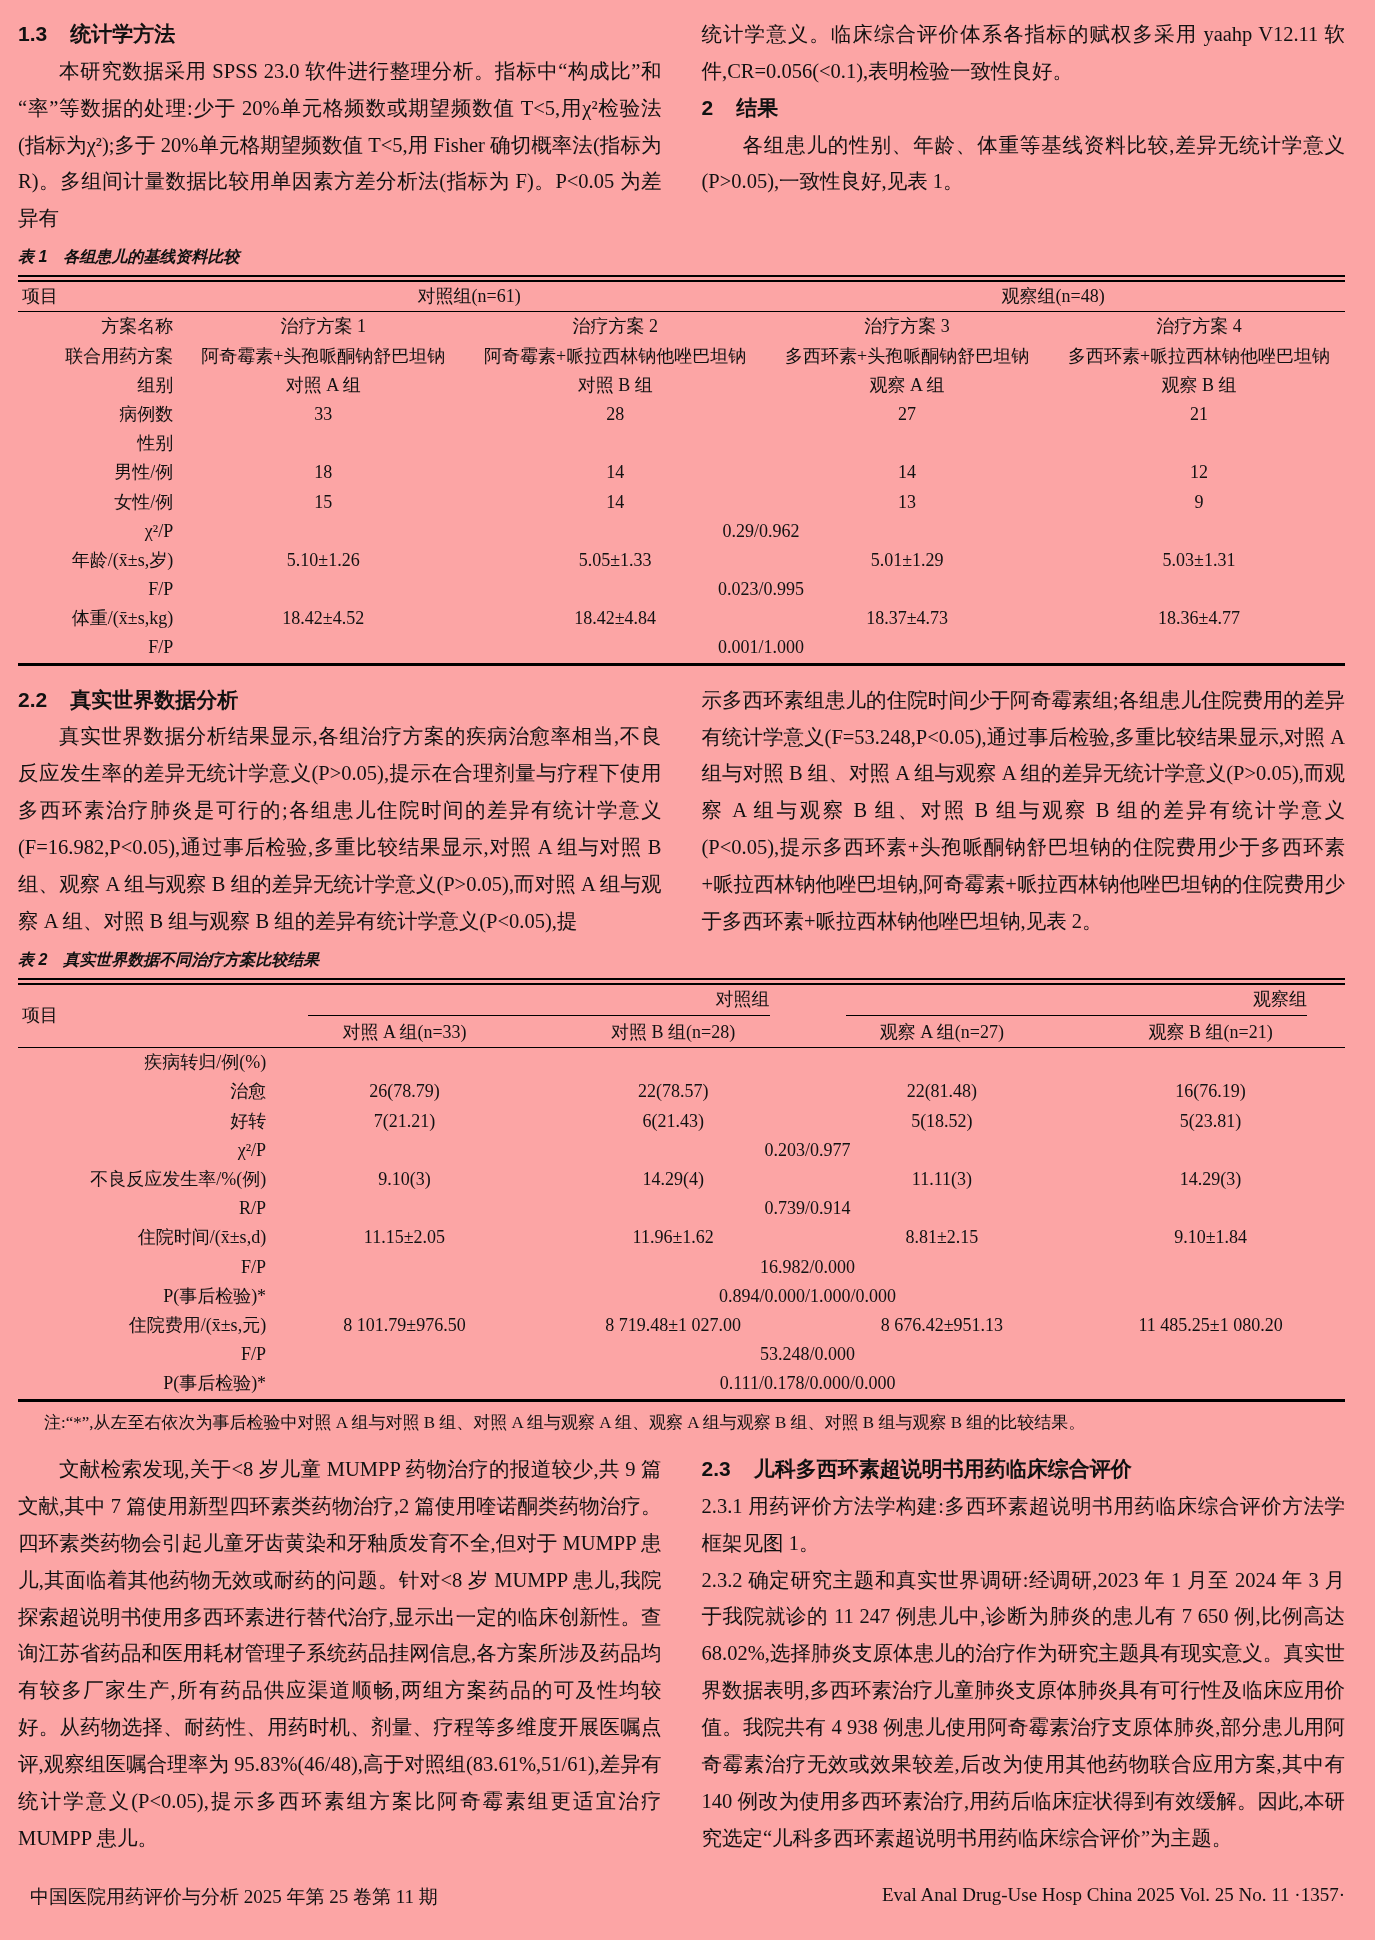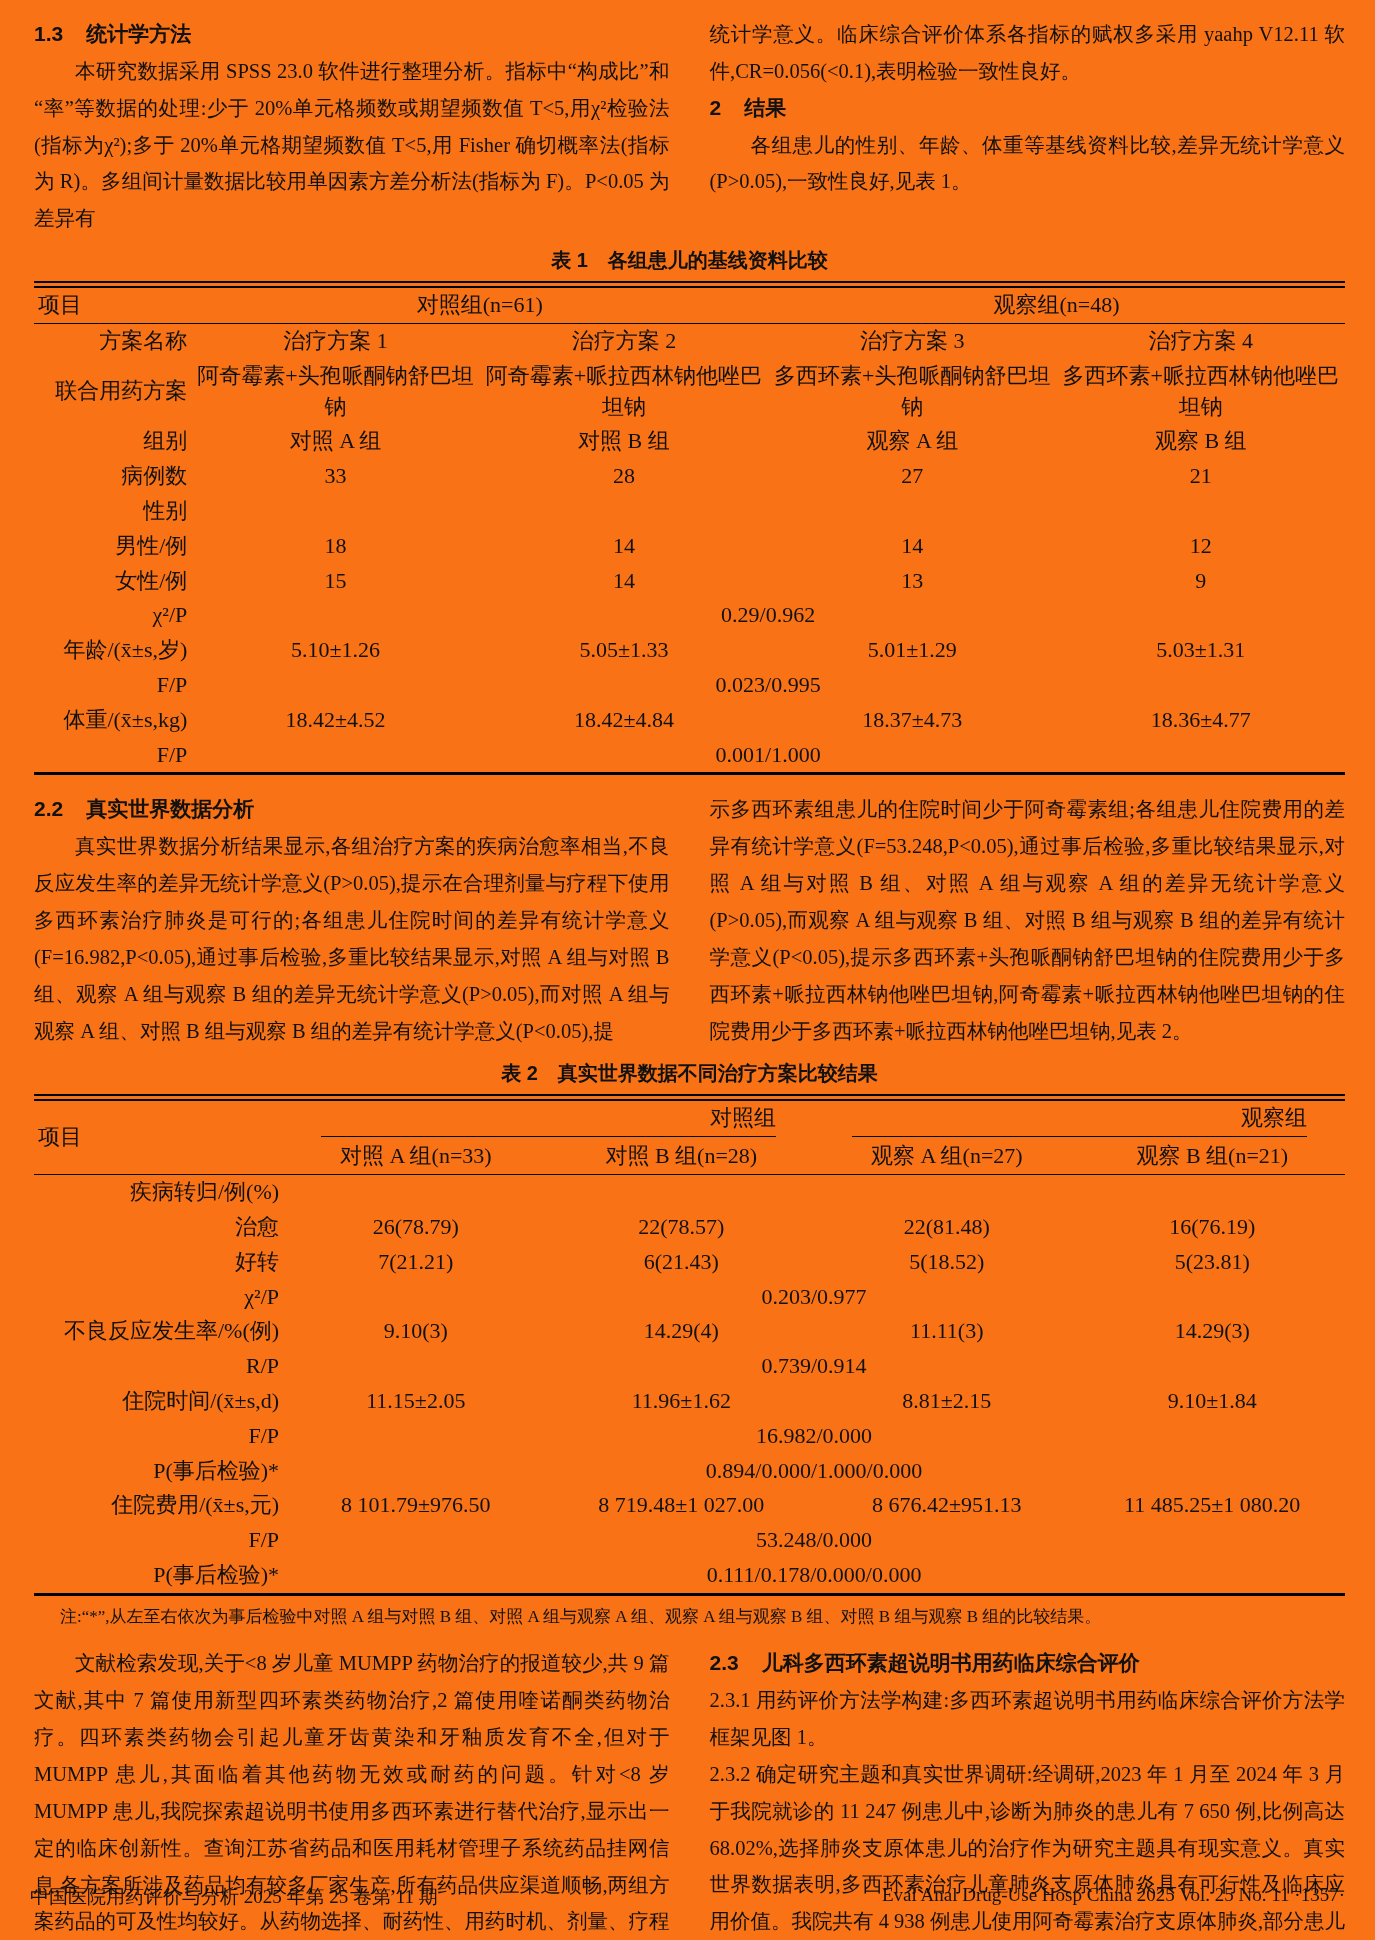--- a/index.html
+++ b/index.html
@@ -1,47 +1,48 @@
 <!DOCTYPE html>
 <html lang="zh"><head>
 <meta charset="utf-8">
 <style>
   html,body{margin:0;padding:0;background:#e8e8e8;}
   .page{
     position:relative;
     width:1375px;height:1940px;
     margin:0 auto;
-    background:#f97316;
+    background:#fca5a5;
     box-sizing:border-box;
-    padding:16px 30px 90px 34px;
+    padding:16px 30px 90px 18px;
     overflow:hidden;
     font-family:"Liberation Serif","DejaVu Serif",serif;
     color:#111;
   }
   .two-col{display:flex;gap:40px;}
   .col{flex:1 1 0;min-width:0;}
   .body-text{font-size:20.5px;line-height:1.8;text-align:justify;margin:0;}
   .indent{text-indent:2em;}
   .head{
     font-family:"Liberation Sans","DejaVu Sans",sans-serif;
     font-weight:bold;font-size:21px;line-height:1.75;margin:0;
     text-align:left;
   }
   .head .no{margin-right:1.1em;}
   .tbl-title{
     font-family:"Liberation Sans","DejaVu Sans",sans-serif;
-    font-weight:bold;font-size:20px;text-align:center;
+    font-weight:bold;font-size:16px;
     margin:10px 0 7px 0;
+    font-style:italic;
   }
   .tbl-title .no{margin-right:1em;}
   table.paper{
     width:100%;border-collapse:collapse;
     border-top:7px double #000;
     border-bottom:3px solid #000;
-    font-size:22px;line-height:1.4;
+    font-size:18px;line-height:1.4;
   }
   table.paper th{font-weight:normal;}
   table.paper th,table.paper td{padding:2px 4px;}
   thead.t1 th{border-bottom:1.5px solid #000;text-align:center;}
   thead.t1 th.lblh{text-align:left;}
   thead.t2 tr.sub th{border-bottom:1.5px solid #000;text-align:center;}
   thead.t2 th.lblh{border-bottom:1.5px solid #000;text-align:left;vertical-align:middle;}
   .spanner{border-bottom:1.5px solid #000;margin:0 34px;padding-bottom:3px;text-align:right;}
   td.lbl{text-align:right;white-space:nowrap;}
   td.val{text-align:center;}

